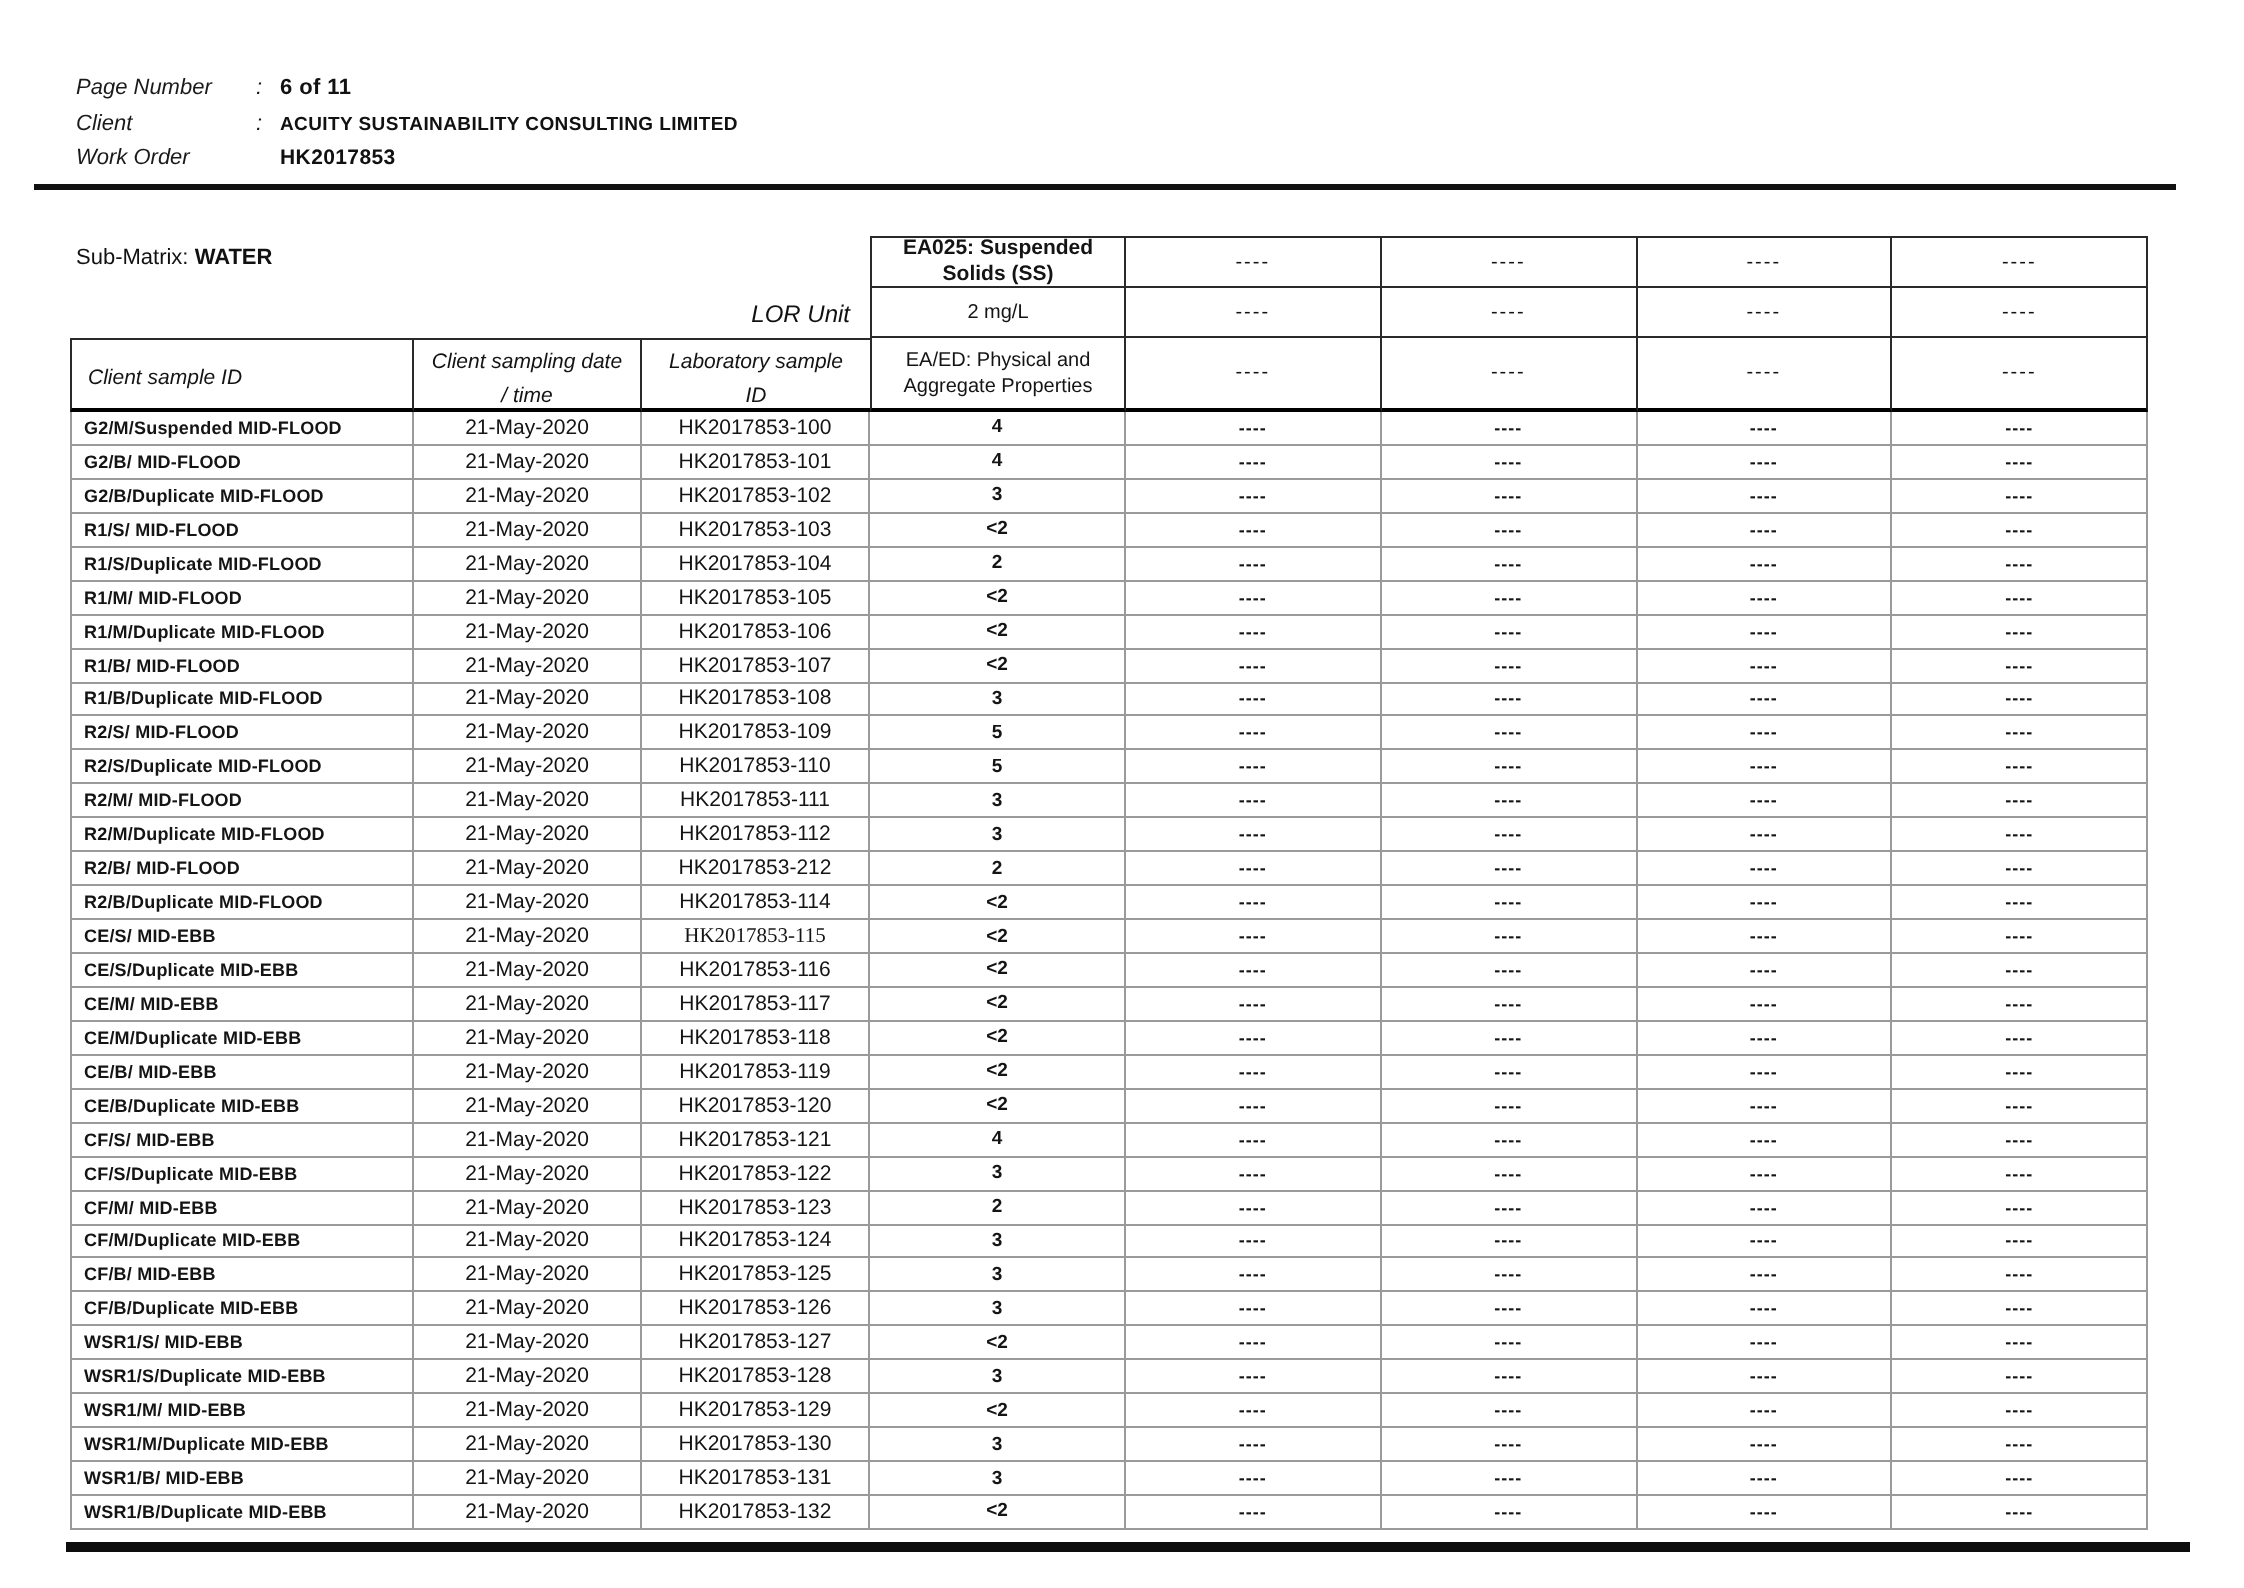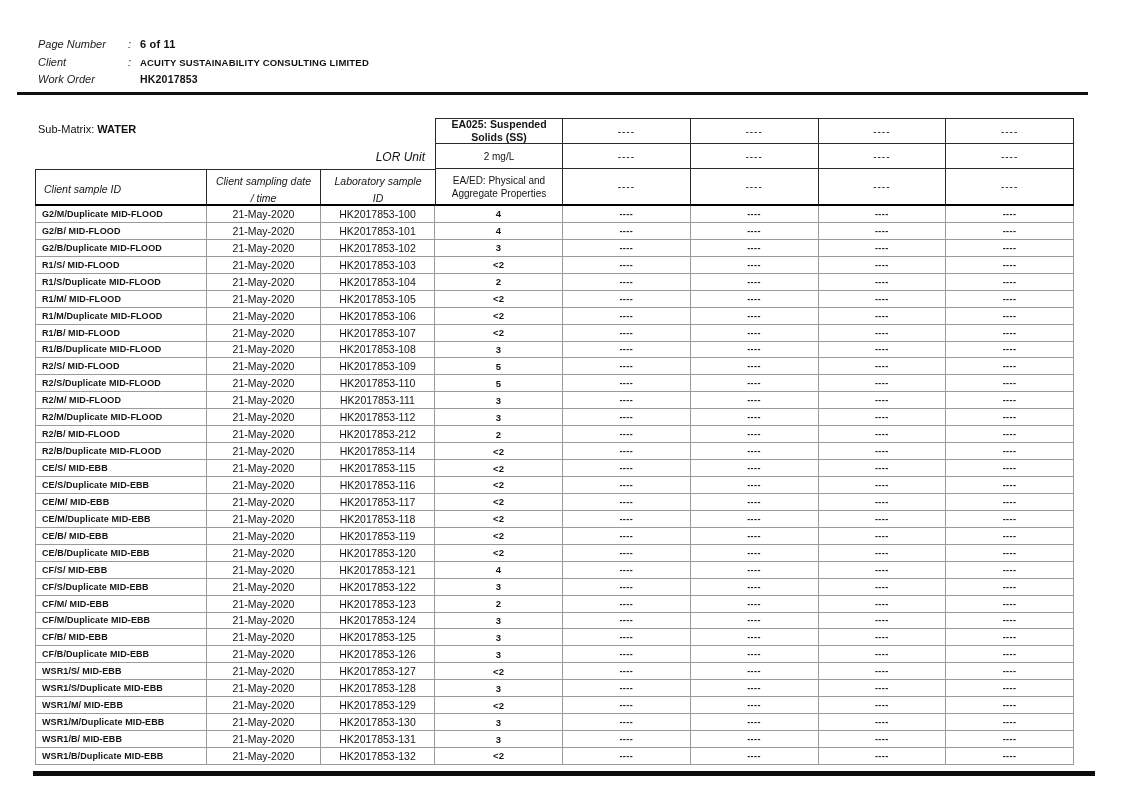--- a/index.html
+++ b/index.html
@@ -135,21 +135,21 @@
       <div class="c hb hb-top hdash" style="grid-area: 1 / 7;">----</div>
       <div class="c hb hb-top hdash" style="grid-area: 1 / 8;">----</div>
       <div class="c hb hdash" style="grid-area: 2 / 5;">----</div>
       <div class="c hb hdash" style="grid-area: 2 / 6;">----</div>
       <div class="c hb hdash" style="grid-area: 2 / 7;">----</div>
       <div class="c hb hdash" style="grid-area: 2 / 8;">----</div>
       <div class="c hb hb-thick hdash" style="grid-area: 3 / 5;">----</div>
       <div class="c hb hb-thick hdash" style="grid-area: 3 / 6;">----</div>
       <div class="c hb hb-thick hdash" style="grid-area: 3 / 7;">----</div>
       <div class="c hb hb-thick hdash" style="grid-area: 3 / 8;">----</div>
-      <div class="c dc dc-id" style="grid-area: 4 / 1;">G2/M/Duplicate MID-FLOOD</div>
+      <div class="c dc dc-id" style="grid-area: 4 / 1;">G2/M/Suspended MID-FLOOD</div>
       <div class="c dc dc-date" style="grid-area: 4 / 2;">21-May-2020</div>
       <div class="c dc dc-lab" style="grid-area: 4 / 3;">HK2017853-100</div>
       <div class="c dc dc-res" style="grid-area: 4 / 4;">4</div>
       <div class="c dc dc-dash" style="grid-area: 4 / 5;">----</div>
       <div class="c dc dc-dash" style="grid-area: 4 / 6;">----</div>
       <div class="c dc dc-dash" style="grid-area: 4 / 7;">----</div>
       <div class="c dc dc-dash" style="grid-area: 4 / 8;">----</div>
       <div class="c dc dc-id" style="grid-area: 5 / 1;">G2/B/ MID-FLOOD</div>
       <div class="c dc dc-date" style="grid-area: 5 / 2;">21-May-2020</div>
       <div class="c dc dc-lab" style="grid-area: 5 / 3;">HK2017853-101</div>
@@ -257,21 +257,21 @@
       <div class="c dc dc-id" style="grid-area: 18 / 1;">R2/B/Duplicate MID-FLOOD</div>
       <div class="c dc dc-date" style="grid-area: 18 / 2;">21-May-2020</div>
       <div class="c dc dc-lab" style="grid-area: 18 / 3;">HK2017853-114</div>
       <div class="c dc dc-res" style="grid-area: 18 / 4;">&lt;2</div>
       <div class="c dc dc-dash" style="grid-area: 18 / 5;">----</div>
       <div class="c dc dc-dash" style="grid-area: 18 / 6;">----</div>
       <div class="c dc dc-dash" style="grid-area: 18 / 7;">----</div>
       <div class="c dc dc-dash" style="grid-area: 18 / 8;">----</div>
       <div class="c dc dc-id" style="grid-area: 19 / 1;">CE/S/ MID-EBB</div>
       <div class="c dc dc-date" style="grid-area: 19 / 2;">21-May-2020</div>
-      <div class="c dc dc-lab" style="grid-area: 19 / 3;">HK2017853-115</div>
+      <div class="c dc dc-lab" style="grid-area: 19 / 3; font-family: Liberation Serif, serif;">HK2017853-115</div>
       <div class="c dc dc-res" style="grid-area: 19 / 4;">&lt;2</div>
       <div class="c dc dc-dash" style="grid-area: 19 / 5;">----</div>
       <div class="c dc dc-dash" style="grid-area: 19 / 6;">----</div>
       <div class="c dc dc-dash" style="grid-area: 19 / 7;">----</div>
       <div class="c dc dc-dash" style="grid-area: 19 / 8;">----</div>
       <div class="c dc dc-id" style="grid-area: 20 / 1;">CE/S/Duplicate MID-EBB</div>
       <div class="c dc dc-date" style="grid-area: 20 / 2;">21-May-2020</div>
       <div class="c dc dc-lab" style="grid-area: 20 / 3;">HK2017853-116</div>
       <div class="c dc dc-res" style="grid-area: 20 / 4;">&lt;2</div>
       <div class="c dc dc-dash" style="grid-area: 20 / 5;">----</div>

